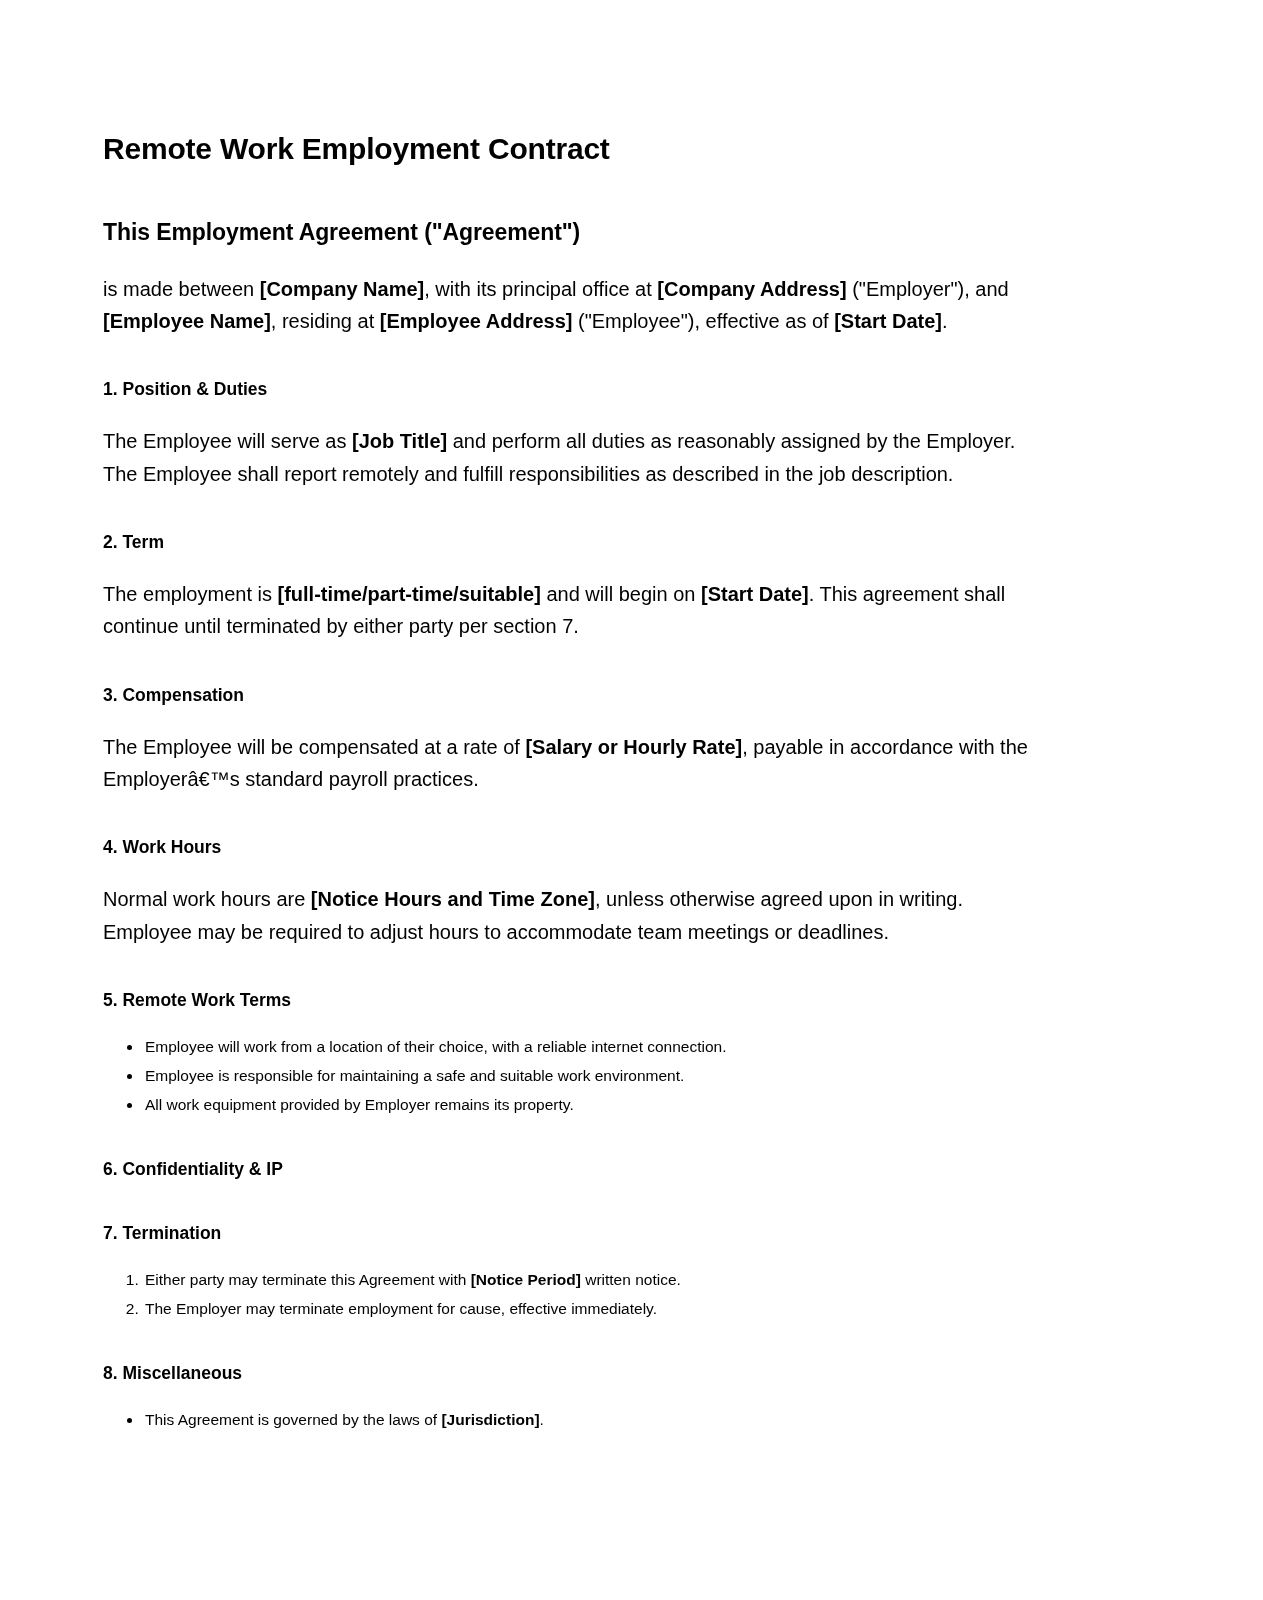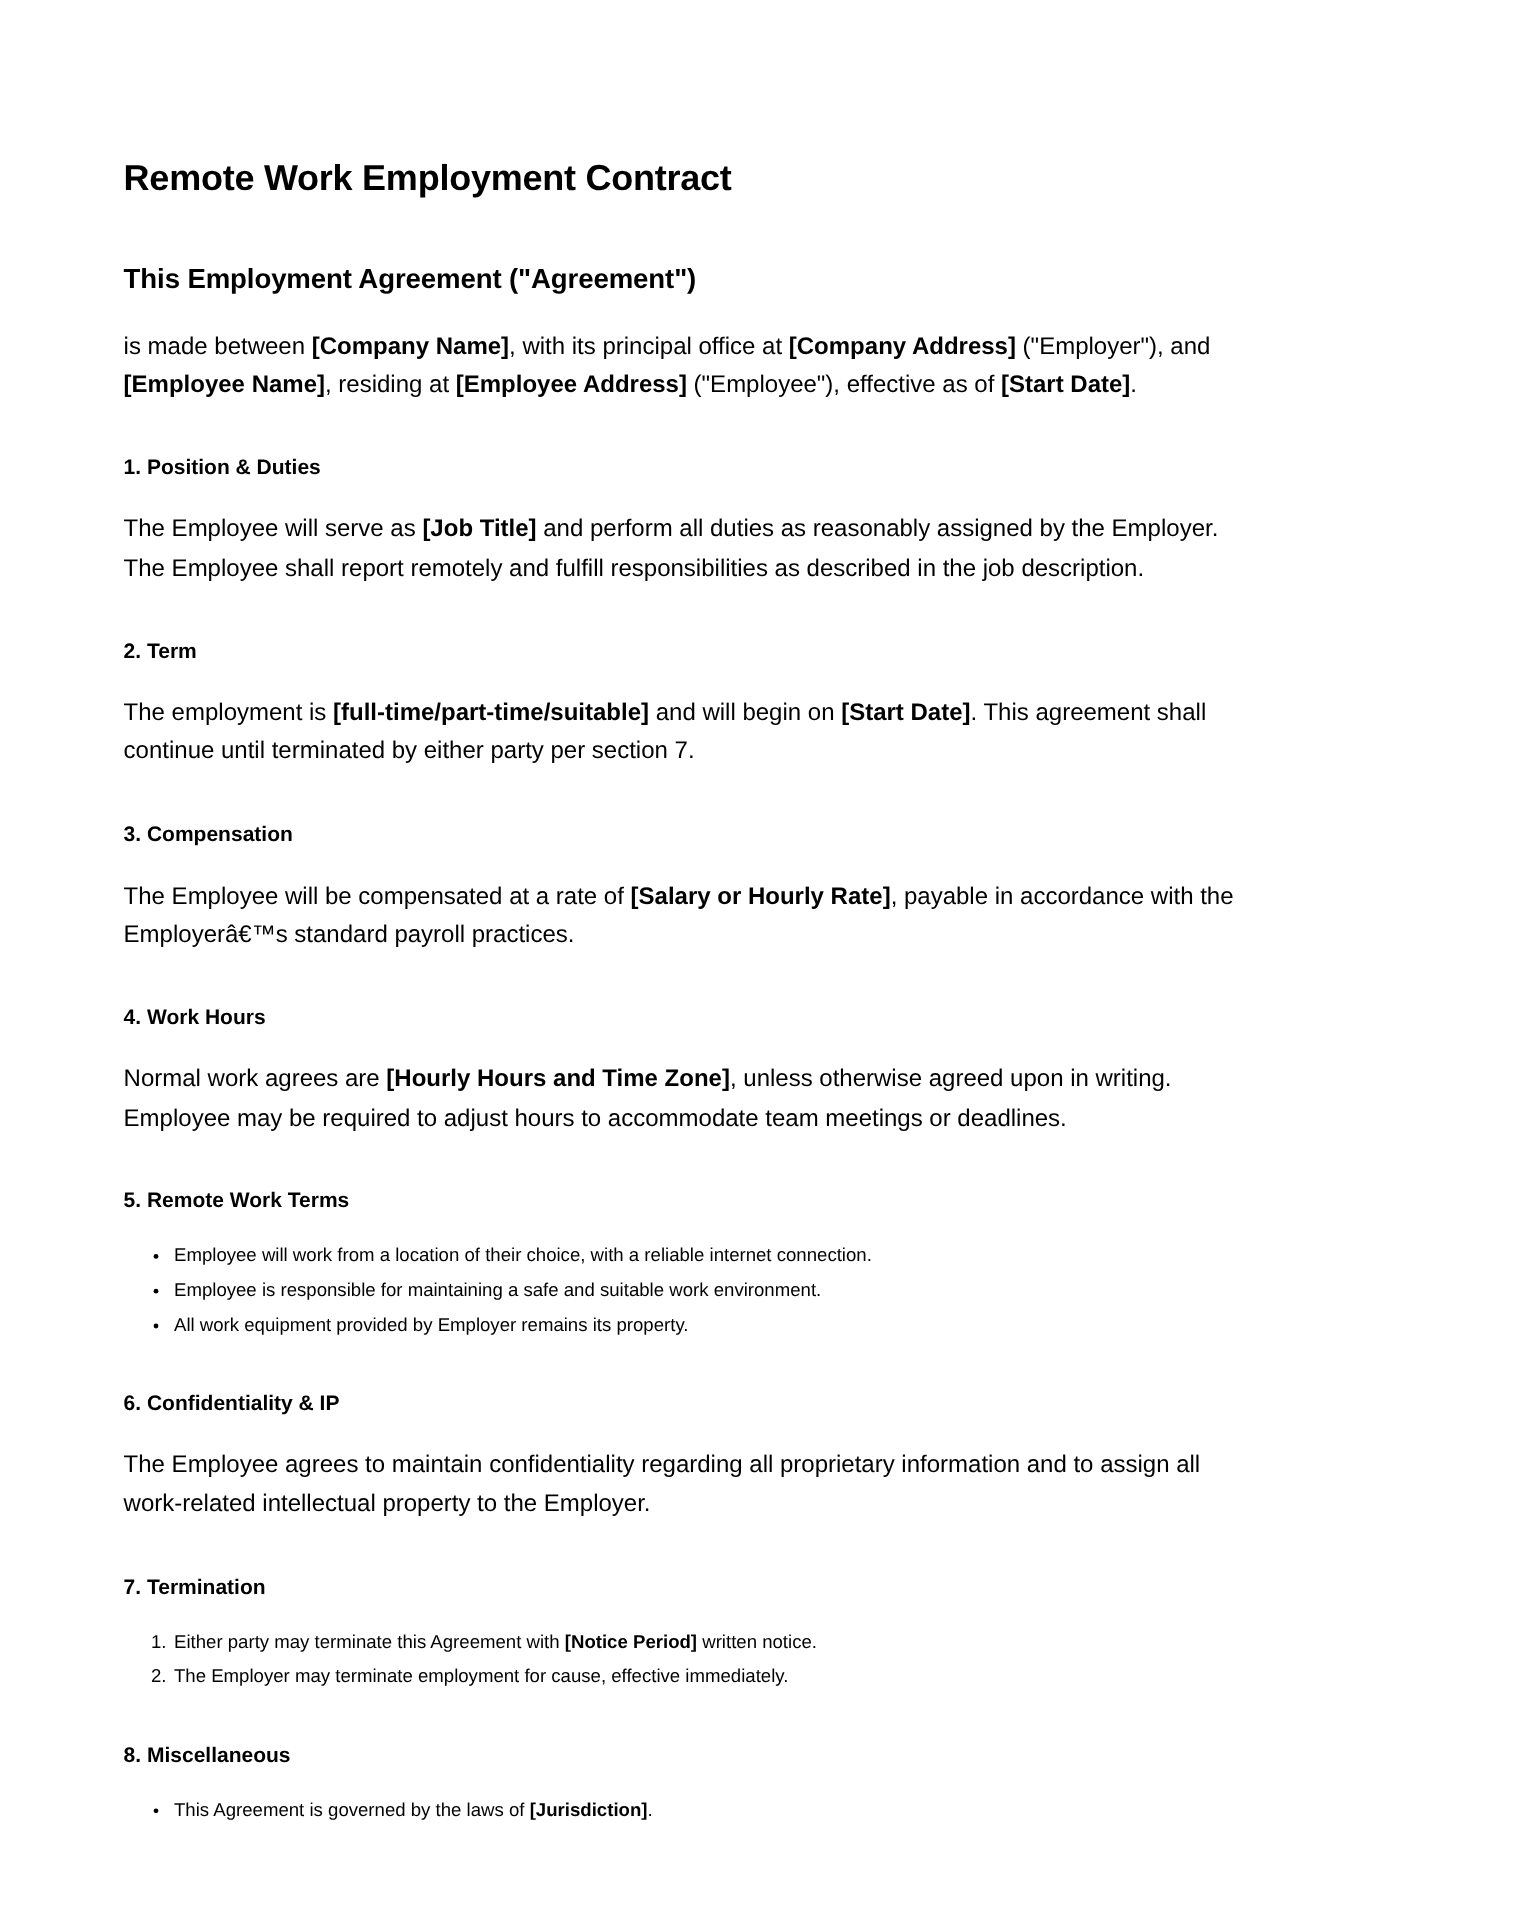--- a/index.html
+++ b/index.html
@@ -81,31 +81,30 @@
   <h3 class="section-heading">1. Position &amp; Duties</h3>
   <p class="body-text"><span>The Employee will serve as </span><b class="ph">[Job Title]</b><span> and perform all duties as reasonably assigned by the Employer. The Employee shall report remotely and fulfill responsibilities as described in the job description.</span></p>
 
   <h3 class="section-heading">2. Term</h3>
   <p class="body-text"><span>The employment is </span><b class="ph">[full-time/part-time/suitable]</b><span> and will begin on </span><b class="ph">[Start Date]</b><span>. This agreement shall continue until terminated by either party per section 7.</span></p>
 
   <h3 class="section-heading">3. Compensation</h3>
   <p class="body-text"><span>The Employee will be compensated at a rate of </span><b class="ph">[Salary or Hourly Rate]</b><span>, payable in accordance with the Employerâ€™s standard payroll practices.</span></p>
 
   <h3 class="section-heading">4. Work Hours</h3>
-  <p class="body-text"><span>Normal work agrees are </span><b class="ph">[Hourly Hours and Time Zone]</b><span>, unless otherwise agreed upon in writing. Employee may be required to adjust hours to accommodate team meetings or deadlines.</span></p>
+  <p class="body-text"><span>Normal work hours are </span><b class="ph">[Notice Hours and Time Zone]</b><span>, unless otherwise agreed upon in writing. Employee may be required to adjust hours to accommodate team meetings or deadlines.</span></p>
 
   <h3 class="section-heading">5. Remote Work Terms</h3>
   <ul class="bullet-list">
     <li>Employee will work from a location of their choice, with a reliable internet connection.</li>
     <li>Employee is responsible for maintaining a safe and suitable work environment.</li>
     <li>All work equipment provided by Employer remains its property.</li>
   </ul>
 
   <h3 class="section-heading">6. Confidentiality &amp; IP</h3>
-  <p class="body-text">The Employee agrees to maintain confidentiality regarding all proprietary information and to assign all work-related intellectual property to the Employer.</p>
 
   <h3 class="section-heading">7. Termination</h3>
   <ol class="numbered-list">
     <li><span>Either party may terminate this Agreement with </span><b class="ph">[Notice Period]</b><span> written notice.</span></li>
     <li><span>The Employer may terminate employment for cause, effective immediately.</span></li>
   </ol>
 
   <h3 class="section-heading">8. Miscellaneous</h3>
   <ul class="bullet-list">
     <li><span>This Agreement is governed by the laws of </span><b class="ph">[Jurisdiction]</b><span>.</span></li>

